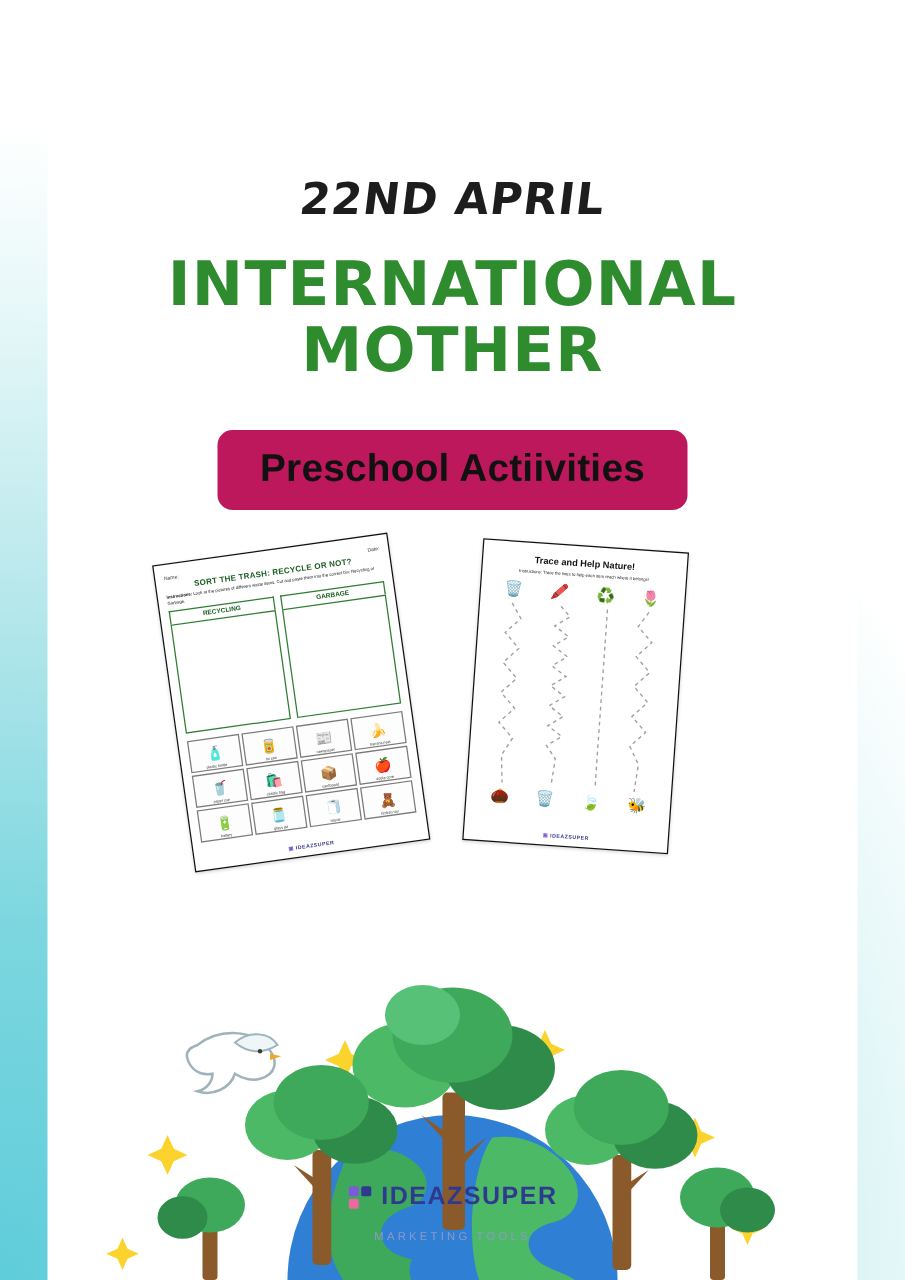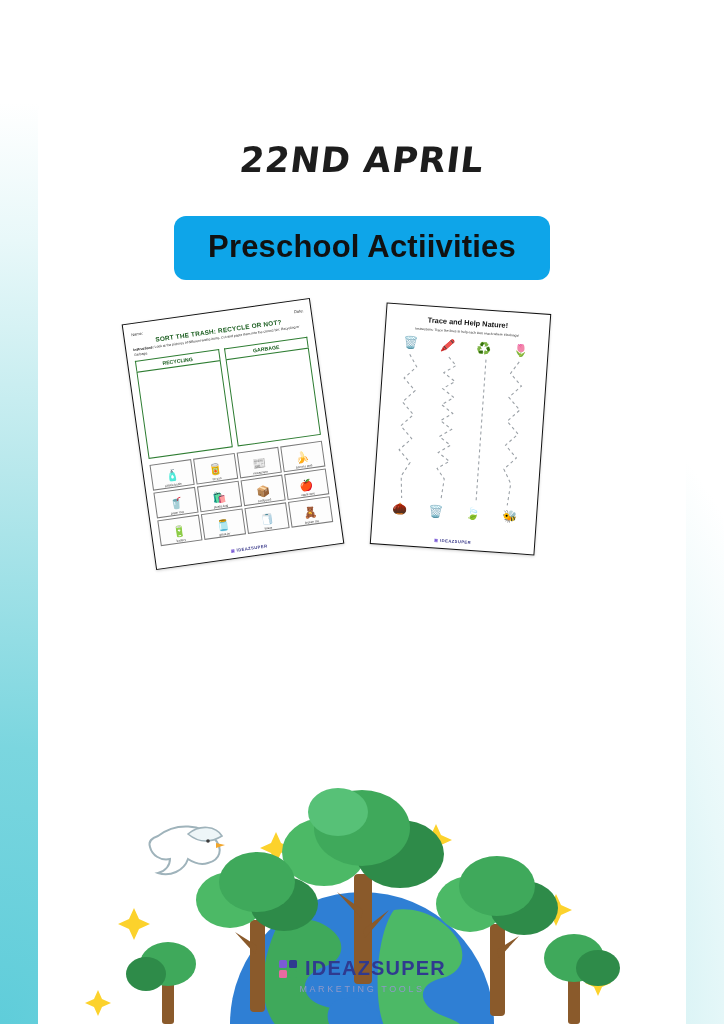--- a/index.html
+++ b/index.html
@@ -46,21 +46,21 @@
     line-height:1.08;
     font-weight:bold;
     color:#2e8b2e;
     letter-spacing:1px;
     text-transform:uppercase;
     font-family:"DejaVu Sans", sans-serif;
   }
   .badge-wrap { text-align:center; margin-top:36px; }
   .badge {
     display:inline-block;
-    background:#0ea5e9;
+    background:#be185d;
     color:#111;
     font-size:31px;
     font-weight:bold;
     padding:13px 34px 15px;
     border-radius:12px;
     letter-spacing:0.2px;
   }
 
   
   .sheets {
@@ -147,33 +147,34 @@
   .brand {
     position:absolute; left:0; right:0; bottom:30px;
     text-align:center;
   }
   .brand-row { display:flex; align-items:center; justify-content:center; gap:7px; }
   .brand-mark { width:20px; height:20px; position:relative; }
   .brand-name {
     font-size:20px; font-weight:bold; color:#2f3a8f; letter-spacing:1.2px;
   }
   .brand-sub {
-    font-size:9px; color:#8f99c9; letter-spacing:2.6px; margin-top:4px;
+    font-size:9px; color:#8f99c9; letter-spacing:2.6px; margin-top:15px;
   }
 </style>
 </head>
 <body>
 
 <div class="frame"></div>
 
 <div class="card">
 
   <div class="date">22ND APRIL</div>
 
   <div class="title">
+    <div>INTERNATIONAL MOTHER</div>
   </div>
 
   <div class="badge-wrap">
     <span class="badge">Preschool Actiivities</span>
   </div>
 
   <div class="sheets">
 
     <div class="sheet sheet-left">
       <div class="ws-meta">

